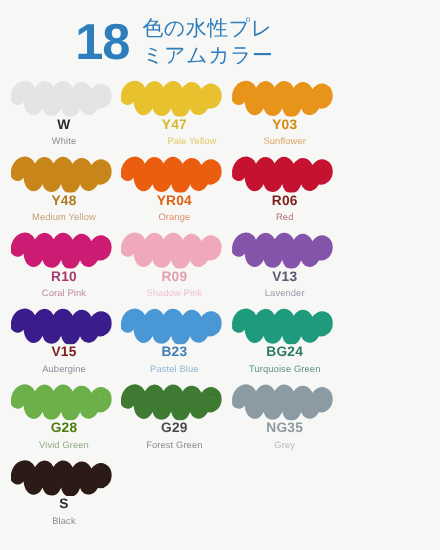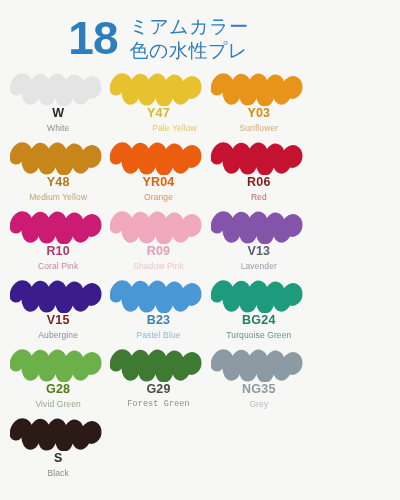--- a/index.html
+++ b/index.html
@@ -91,22 +91,22 @@
   }
 </style>
 </head>
 <body>
 
 <div class="page">
 
   <div class="header">
     <div class="header-count">18</div>
     <div class="header-text">
+      <div class="header-line">色の水性プレ</div>
       <div class="header-line">ミアムカラー</div>
-      <div class="header-line">色の水性プレ</div>
     </div>
   </div>
 
   <div class="grid" id="swatch-grid">
       <div class="cell">
         <div class="swatch">
           <svg viewBox="0 0 96 34" xmlns="http://www.w3.org/2000/svg">
             <path d="M6,17 C7,9 12,6 15,9 C18,12 17,24 20,26 C23,28 25,14 28,10 C31,6 33,9 34,15 C35,21 34,27 37,27 C40,27 41,16 44,11 C47,6 50,8 51,14 C52,20 51,28 54,28 C57,28 58,17 61,12 C64,7 67,9 68,15 C69,21 68,27 71,26 C74,25 76,15 79,12 C82,9 85,11 85,15 C85,19 82,21 80,20" fill="none" stroke-linecap="round" stroke-linejoin="round" stroke-width="13" stroke="#e4e4e4"></path>
           </svg>
         </div>
@@ -221,21 +221,21 @@
         <div class="code" style="color: #4d7c0f;">G28</div>
         <div class="name" style="color: rgb(147, 171, 134);">Vivid Green</div>
       </div>
       <div class="cell">
         <div class="swatch">
           <svg viewBox="0 0 96 34" xmlns="http://www.w3.org/2000/svg">
             <path d="M6,17 C7,9 12,6 15,9 C18,12 17,24 20,26 C23,28 25,14 28,10 C31,6 33,9 34,15 C35,21 34,27 37,27 C40,27 41,16 44,11 C47,6 50,8 51,14 C52,20 51,28 54,28 C57,28 58,17 61,12 C64,7 67,9 68,15 C69,21 68,27 71,26 C74,25 76,15 79,12 C82,9 85,11 85,15 C85,19 82,21 80,20" fill="none" stroke-linecap="round" stroke-linejoin="round" stroke-width="13" stroke="#3f7a33"></path>
           </svg>
         </div>
         <div class="code" style="color: rgb(74, 74, 74);">G29</div>
-        <div class="name" style="color: rgb(141, 141, 141); font-family: Liberation Mono, monospace;">Forest Green</div>
+        <div class="name" style="color: rgb(141, 141, 141);">Forest Green</div>
       </div>
       <div class="cell">
         <div class="swatch">
           <svg viewBox="0 0 96 34" xmlns="http://www.w3.org/2000/svg">
             <path d="M6,17 C7,9 12,6 15,9 C18,12 17,24 20,26 C23,28 25,14 28,10 C31,6 33,9 34,15 C35,21 34,27 37,27 C40,27 41,16 44,11 C47,6 50,8 51,14 C52,20 51,28 54,28 C57,28 58,17 61,12 C64,7 67,9 68,15 C69,21 68,27 71,26 C74,25 76,15 79,12 C82,9 85,11 85,15 C85,19 82,21 80,20" fill="none" stroke-linecap="round" stroke-linejoin="round" stroke-width="13" stroke="#8b9aa3"></path>
           </svg>
         </div>
         <div class="code" style="color: rgb(142, 154, 161);">NG35</div>
         <div class="name" style="color: rgb(181, 188, 193);">Grey</div>
       </div>

